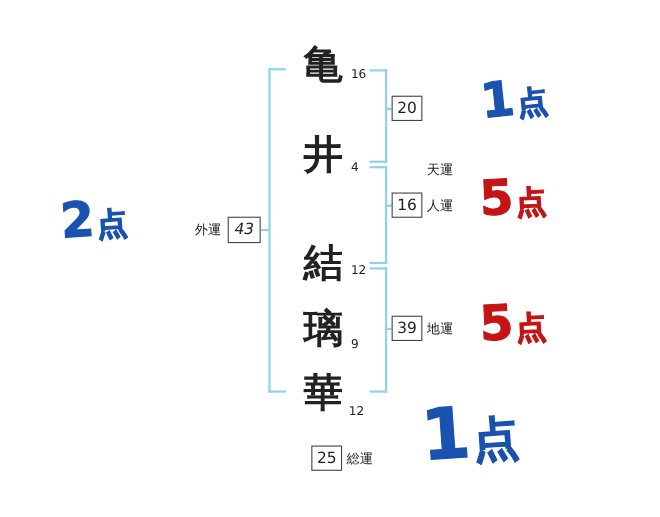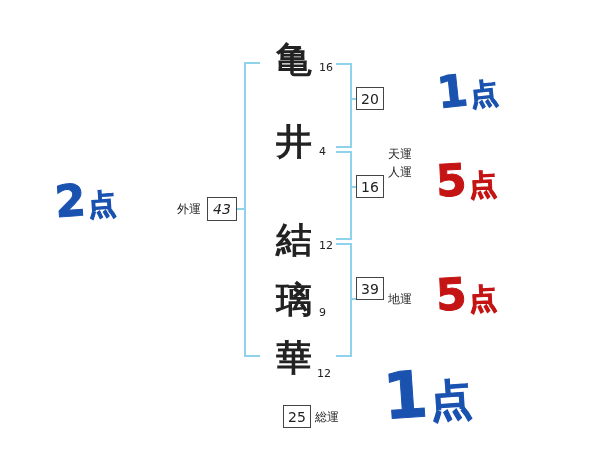--- a/index.html
+++ b/index.html
@@ -110,26 +110,26 @@
     <span class="digit">2</span><span class="unit">点</span>
   </div>
 
   <div class="numbox" style="left:356px;top:87px;">20</div>
   <div class="fortune-label" style="left:388px;top:108px;margin-top:40px;">天運</div>
   <div class="score blue" style="left:437px;top:68px;transform:rotate(-6deg);">
     <span class="digit">1</span><span class="unit">点</span>
   </div>
 
   <div class="numbox" style="left:356px;top:175px;">16</div>
-  <div class="fortune-label" style="left:388px;top:166px;">人運</div>
+  <div class="fortune-label" style="left:388px;top:181px;">人運</div>
   <div class="score red" style="left:436px;top:158px;transform:rotate(-3deg);">
     <span class="digit">5</span><span class="unit">点</span>
   </div>
 
-  <div class="numbox" style="left:356px;top:277px;">39</div>
+  <div class="numbox" style="left:356px;top:287px;">39</div>
   <div class="fortune-label" style="left:388px;top:293px;">地運</div>
   <div class="score red" style="left:436px;top:272px;transform:rotate(-3deg);">
     <span class="digit">5</span><span class="unit">点</span>
   </div>
 
   <div class="numbox" style="left:283px;top:405px;">25</div>
   <div class="fortune-label" style="left:315px;top:411px;">総運</div>
   <div class="score blue large" style="left:383px;top:362px;transform:rotate(-4deg);">
     <span class="digit">1</span><span class="unit">点</span>
   </div>

